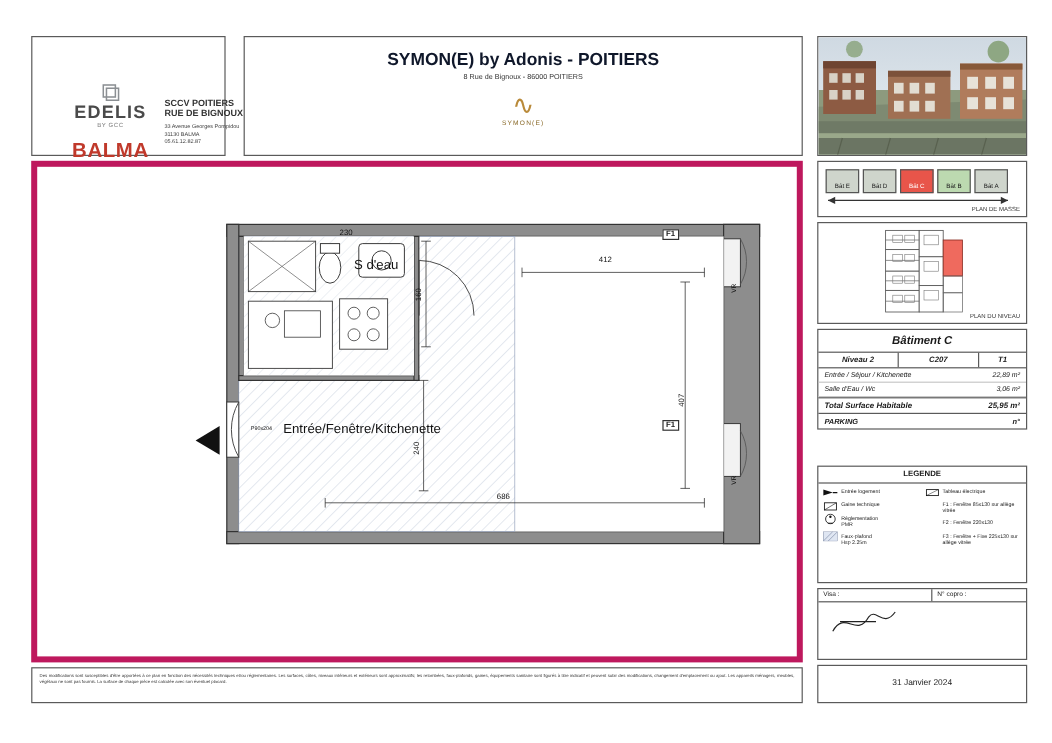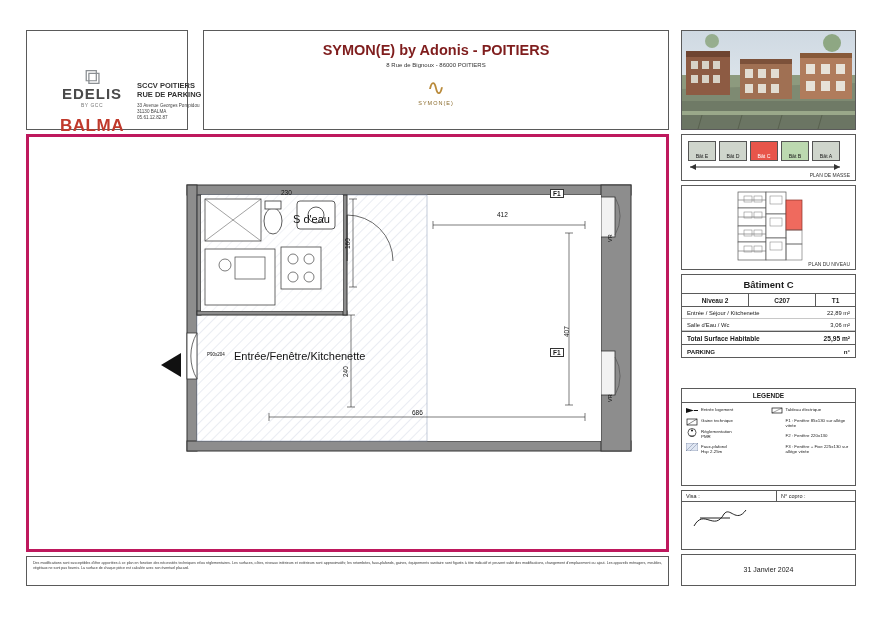--- a/index.html
+++ b/index.html
@@ -13,41 +13,41 @@
   .edelis .nm{font-size:15px;letter-spacing:1px;color:#4a4a4a;font-weight:bold;}
   .edelis .sub{font-size:5px;color:#777;letter-spacing:.5px;}
   .fonta{position:absolute;left:30px;top:86px;width:70px;text-align:center;}
   .fonta .f1{font-size:17px;font-weight:bold;color:#c0392b;letter-spacing:.5px;line-height:17px;}
   .fonta .f2{font-size:9px;color:#555;letter-spacing:1px;}
   .sccv{position:absolute;left:110px;top:50px;width:74px;}
   .sccv .t1{font-size:7.5px;font-weight:bold;color:#333;line-height:9px;}
   .sccv .t2{font-size:4.6px;color:#444;line-height:6px;margin-top:4px;}
   
   #title-box{left:203px;top:30px;width:466px;height:100px;}
-  #proj-title{font-size:14.5px;font-weight:bold;text-align:center;margin-top:11px;color:#7f1d1d;}
+  #proj-title{font-size:14.5px;font-weight:bold;text-align:center;margin-top:11px;color:#0f172a;}
   #proj-addr{font-size:6px;text-align:center;color:#333;margin-top:4px;}
   #logo-symon{text-align:center;margin-top:10px;}
   #logo-symon .glyph{font-size:22px;color:#b98a3a;line-height:20px;}
   #logo-symon .lbl{font-size:5.5px;color:#8a6a2a;letter-spacing:1px;margin-top:2px;}
   
   #photo-box{left:681px;top:30px;width:175px;height:100px;overflow:hidden;padding:0;border:1px solid #5a5a5a;}
   
   #masse-box{left:681px;top:134px;width:175px;height:47px;}
   .masse-row{position:absolute;left:6px;top:6px;display:flex;gap:3px;}
   .bat{width:26px;height:17px;border:1px solid #555;font-size:5.2px;display:flex;align-items:flex-end;justify-content:center;padding-bottom:1px;}
   .bat.g{background:#cfd5cc;}
   .bat.r{background:#e8554a;color:#fff;}
   .bat.v{background:#bcd9b0;}
   #masse-lbl{position:absolute;right:5px;bottom:2px;font-size:5px;color:#333;}
   .arrowline{position:absolute;left:8px;top:28px;width:150px;height:8px;}
   
   #niveau-box{left:681px;top:185px;width:175px;height:85px;}
   #niveau-lbl{position:absolute;right:5px;bottom:2px;font-size:5px;color:#333;}
   
-  #surface-box{left:681px;top:274px;width:175px;height:84px;}
+  #surface-box{left:681px;top:274px;width:175px;height:84px;font-style:italic;}
   #bat-title{font-size:9.5px;font-weight:bold;text-align:center;padding:4px 0 3px;border-bottom:1px solid #5a5a5a;}
   .srow{display:flex;border-bottom:1px solid #5a5a5a;font-size:6px;}
   .srow>div{padding:2.5px 4px;}
   .srow.hdr>div{text-align:center;font-weight:bold;font-size:6.5px;}
   .sc1{flex:0 0 58px;border-right:1px solid #5a5a5a;}
   .sc2{flex:0 0 58px;border-right:1px solid #5a5a5a;}
   .sc3{flex:1;}
   .lrow{display:flex;justify-content:space-between;font-size:5.8px;padding:2.5px 5px;border-bottom:1px solid #c8c8c8;}
   .lrow.tot{font-weight:bold;font-size:6.6px;border-bottom:1px solid #5a5a5a;border-top:1px solid #5a5a5a;}
   .lrow.park{border-bottom:none;font-weight:bold;font-size:6.2px;}
@@ -60,21 +60,21 @@
   .legitem .lt{font-size:4.4px;color:#222;line-height:5.4px;}
   .sw{width:12px;flex:0 0 12px;height:7px;display:flex;align-items:center;justify-content:center;}
   
   #visa-box{left:681px;top:490px;width:175px;height:60px;}
   .visa-hdr{display:flex;font-size:5.5px;border-bottom:1px solid #5a5a5a;}
   .visa-hdr>div{padding:2px 4px;}
   .visa-hdr .v1{flex:0 0 86px;border-right:1px solid #5a5a5a;}
   #date-box{left:681px;top:554px;width:175px;height:32px;}
   #date-txt{font-size:7px;text-align:center;margin-top:11px;}
   
-  #plan-box{left:26px;top:134px;width:643px;height:418px;border:3px solid #be185d;}
+  #plan-box{left:26px;top:134px;width:643px;height:418px;border:5px solid #be185d;}
   #notice-box{left:26px;top:556px;width:643px;height:30px;}
   #notice-txt{font-size:3.6px;line-height:5px;color:#333;padding:4px 6px;text-align:justify;}
   
   .plbl{position:absolute;font-size:7px;color:#111;}
   .plbl.big{font-size:11px;}
   .dim{position:absolute;font-size:6.5px;color:#111;}
   .fmark{position:absolute;font-size:6.5px;font-weight:bold;border:1px solid #333;background:#fff;padding:0 2px;}
   .vr{position:absolute;font-size:5.5px;color:#111;transform:rotate(-90deg);transform-origin:left top;}
 </style>
 </head>
@@ -87,21 +87,21 @@
       <div class="mark">⧉</div>
       <div class="nm">EDELIS</div>
       <div class="sub">BY GCC</div>
     </div>
     <div class="fonta">
       <div class="f1">BALMA</div>
       <div class="f2">Partners</div>
     </div>
     <div class="sccv">
       <div class="t1" style="white-space:pre-line">SCCV POITIERS
-RUE DE PARKING</div>
+RUE DE BIGNOUX</div>
       <div class="t2" style="white-space:pre-line">33 Avenue Georges Pompidou
 31130 BALMA
 05.61.12.82.87</div>
     </div>
   </div>
 
   <div class="bx" id="title-box">
     <div id="proj-title">SYMON(E) by Adonis - POITIERS</div>
     <div id="proj-addr">8 Rue de Bignoux - 86000 POITIERS</div>
     <div id="logo-symon">

